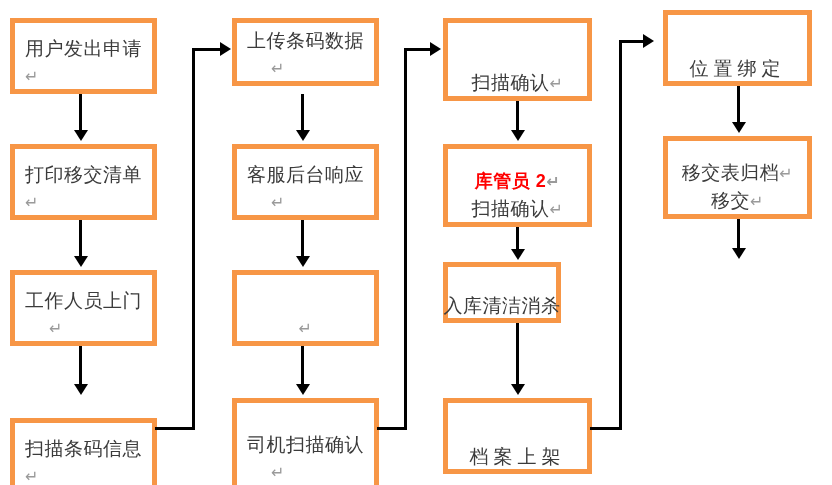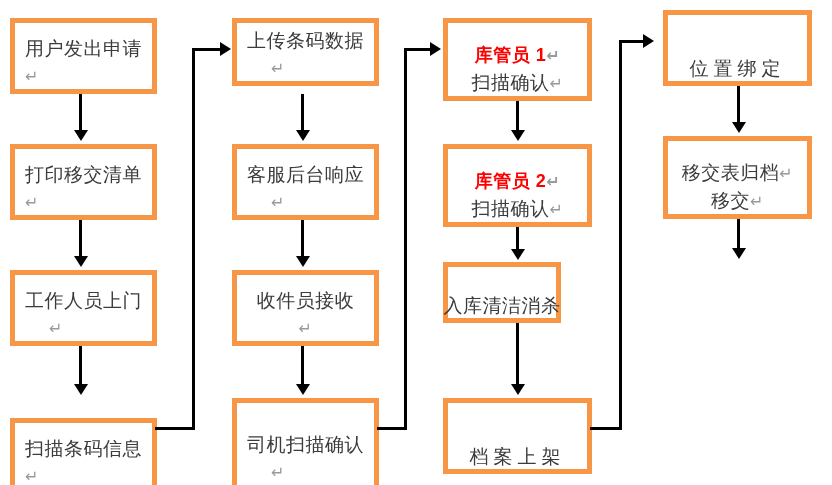--- a/index.html
+++ b/index.html
@@ -118,31 +118,29 @@
     <span class="line1">上传条码数据</span>
     <span class="line2 indent"><span class="pilcrow">↵</span></span>
   </div>
 
   <div class="node" style="left:232px; top:144px; width:147px; height:76px;">
     <span class="line1">客服后台响应</span>
     <span class="line2 indent"><span class="pilcrow">↵</span></span>
   </div>
 
   <div class="node" style="left:232px; top:270px; width:147px; height:76px;">
-    <span class="line1">收件员接收</span>
     <span class="line2"><span class="pilcrow">↵</span></span>
   </div>
 
   <div class="node" style="left:232px; top:398px; width:147px; height:92px;">
     <span class="line1">司机扫描确认</span>
     <span class="line2 indent"><span class="pilcrow">↵</span></span>
   </div>
 
   <div class="node red" style="left:443px; top:18px; width:149px; height:83px;">
-    <span class="line1"><span>库管员 1</span><span class="pilcrow">↵</span></span>
     <span class="line2"><span>扫描确认</span><span class="pilcrow">↵</span></span>
   </div>
 
   <div class="node red" style="left:443px; top:144px; width:149px; height:83px;">
     <span class="line1"><span>库管员 2</span><span class="pilcrow">↵</span></span>
     <span class="line2"><span>扫描确认</span><span class="pilcrow">↵</span></span>
   </div>
 
   <div class="node" style="left:443px; top:262px; width:118px; height:61px;">
     <span class="line1">入库清洁消杀</span>

